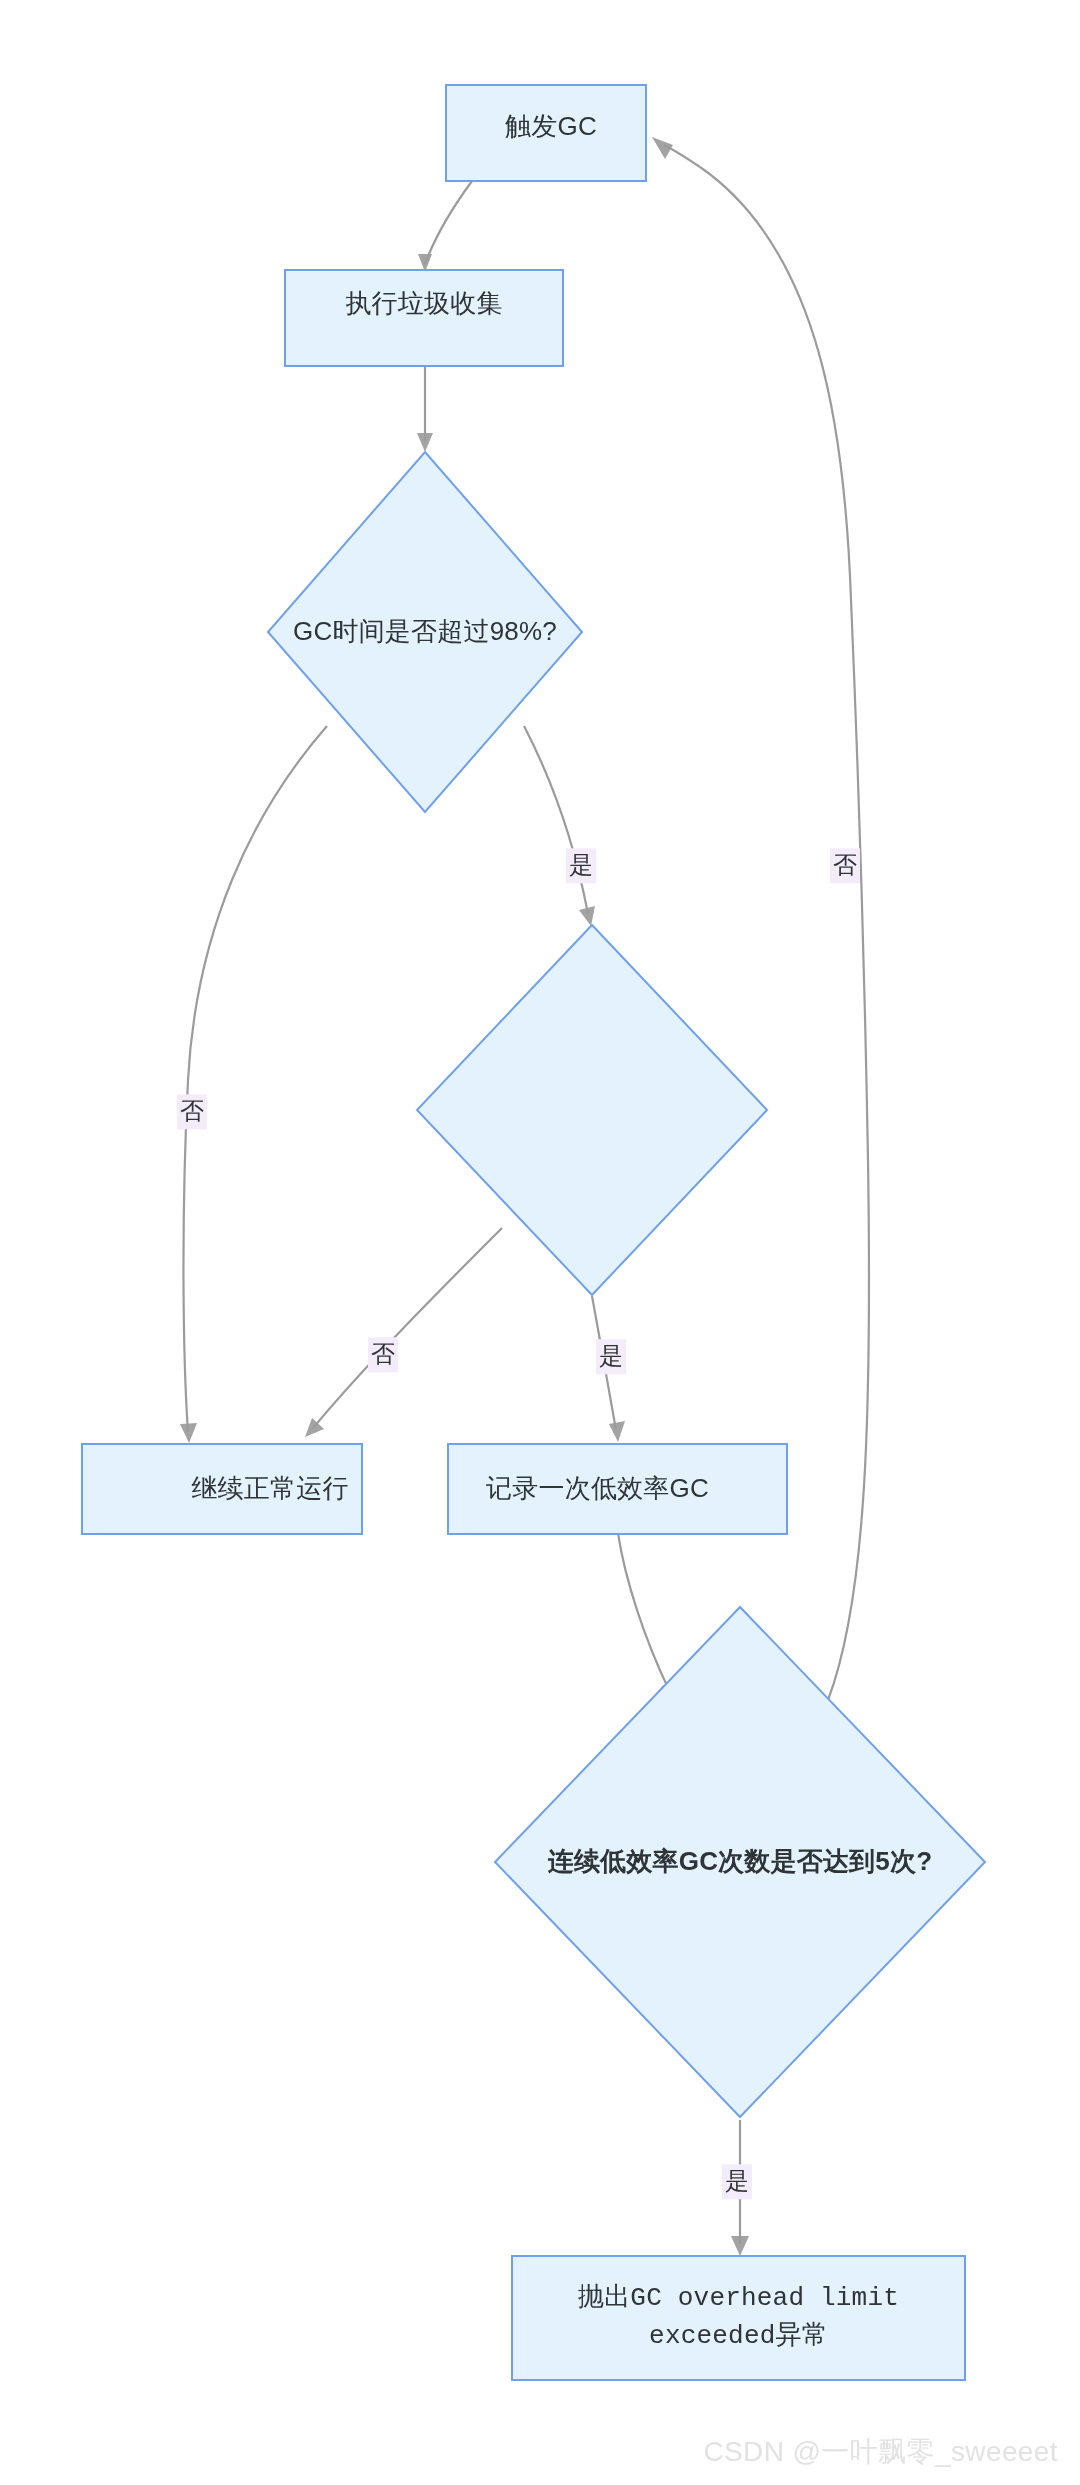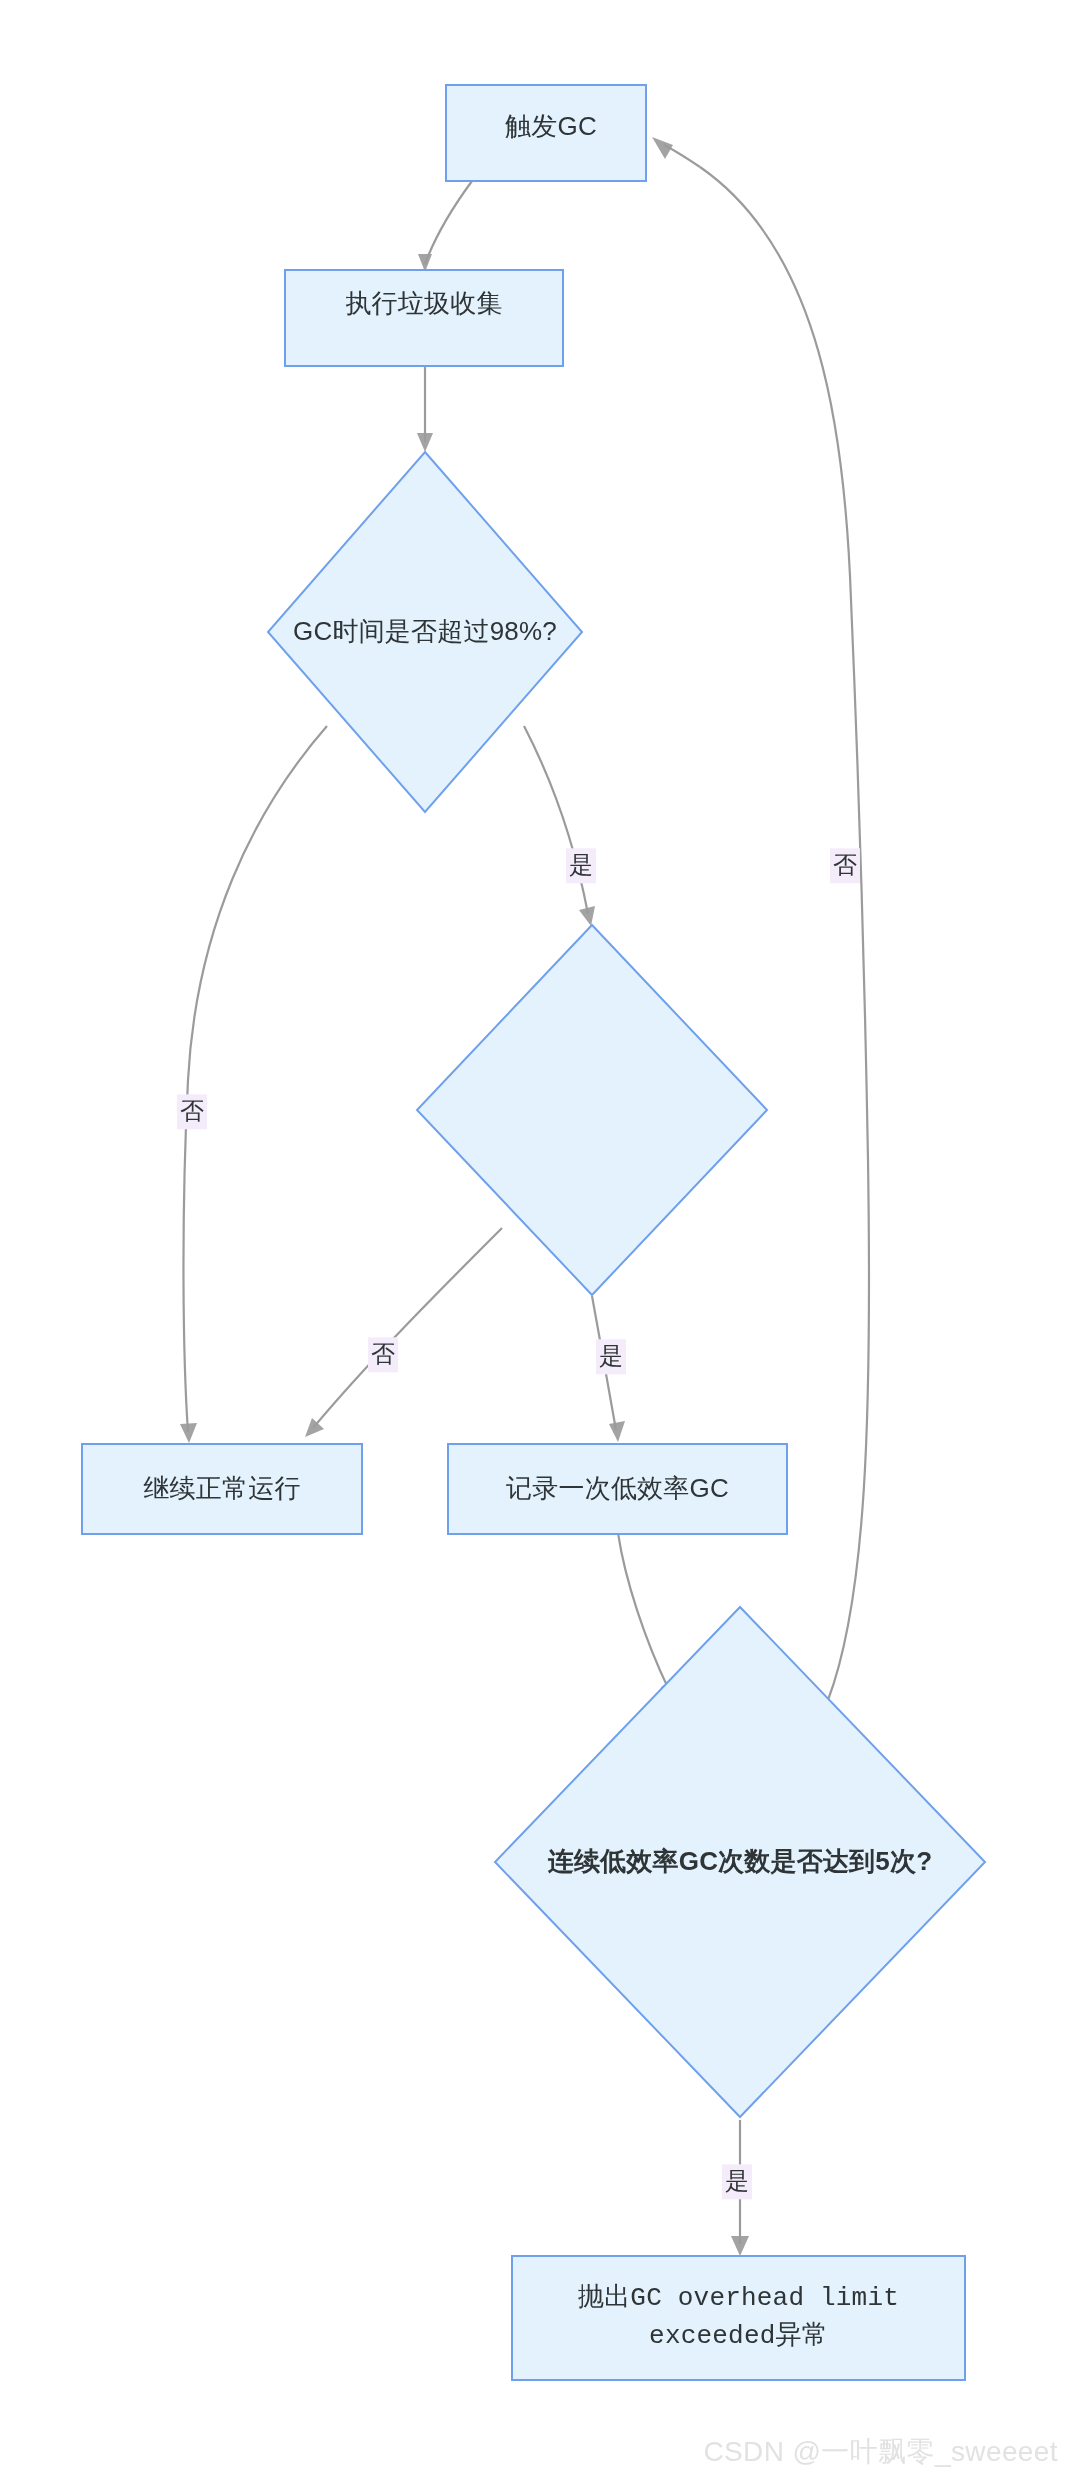--- a/index.html
+++ b/index.html
@@ -157,23 +157,23 @@
     </g>
   </svg>
 
   <div class="node-label" style="left:429px; top:85px; width:200px; height:84px;margin-left:22px;">触发GC</div>
 
   <div class="node-label" style="left:285px; top:270px; width:278px; height:68px;">执行垃圾收集</div>
 
   <div class="node-label" style="left:268px; top:592px; width:314px; height:80px;">GC时间是否超过98%?</div>
 
 
-  <div class="node-label" style="left:82px; top:1444px; width:280px; height:90px;">继续正常运行</div>
+  <div class="node-label" style="left:82px; top:1444px; width:280px; height:90px;padding-left:48px;">继续正常运行</div>
 
-  <div class="node-label" style="left:464px; top:1444px; width:307px; height:90px;">记录一次低效率GC</div>
+  <div class="node-label" style="left:444px; top:1444px; width:307px; height:90px;">记录一次低效率GC</div>
 
   <div class="node-label" style="left:495px; top:1822px; width:490px; height:80px;font-weight:bold;">连续低效率GC次数是否达到5次?</div>
 
   <div class="node-label" style="left:532px; top:2256px; width:413px; height:124px;font-family:Liberation Mono, monospace;">抛出GC overhead limit exceeded异常</div>
 
   <div class="edge-label" style="left: 192px; top: 1112px; background: rgb(244, 236, 250); color: rgb(47, 52, 54);">否</div>
 
   <div class="edge-label" style="left: 581px; top: 866px; background: rgb(244, 236, 250); color: rgb(47, 52, 54);">是</div>
 
   <div class="edge-label" style="left: 383px; top: 1355px; background: rgb(244, 236, 250); color: rgb(47, 52, 54);">否</div>

